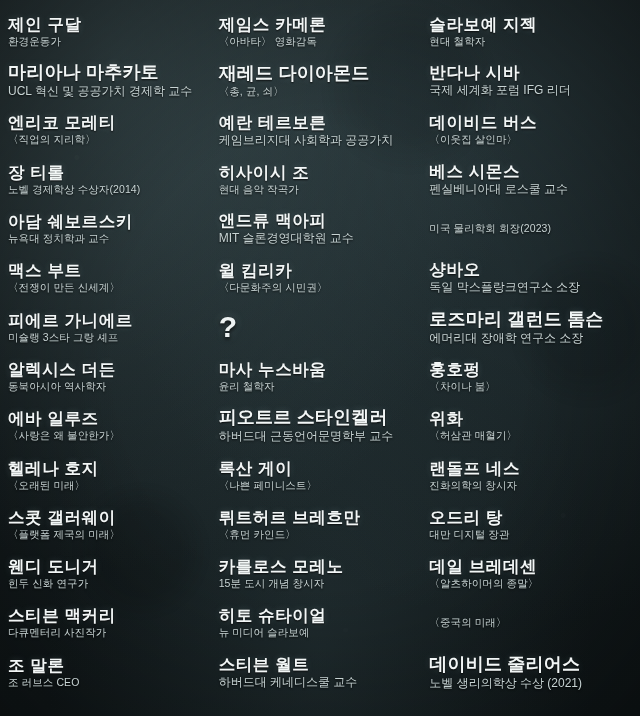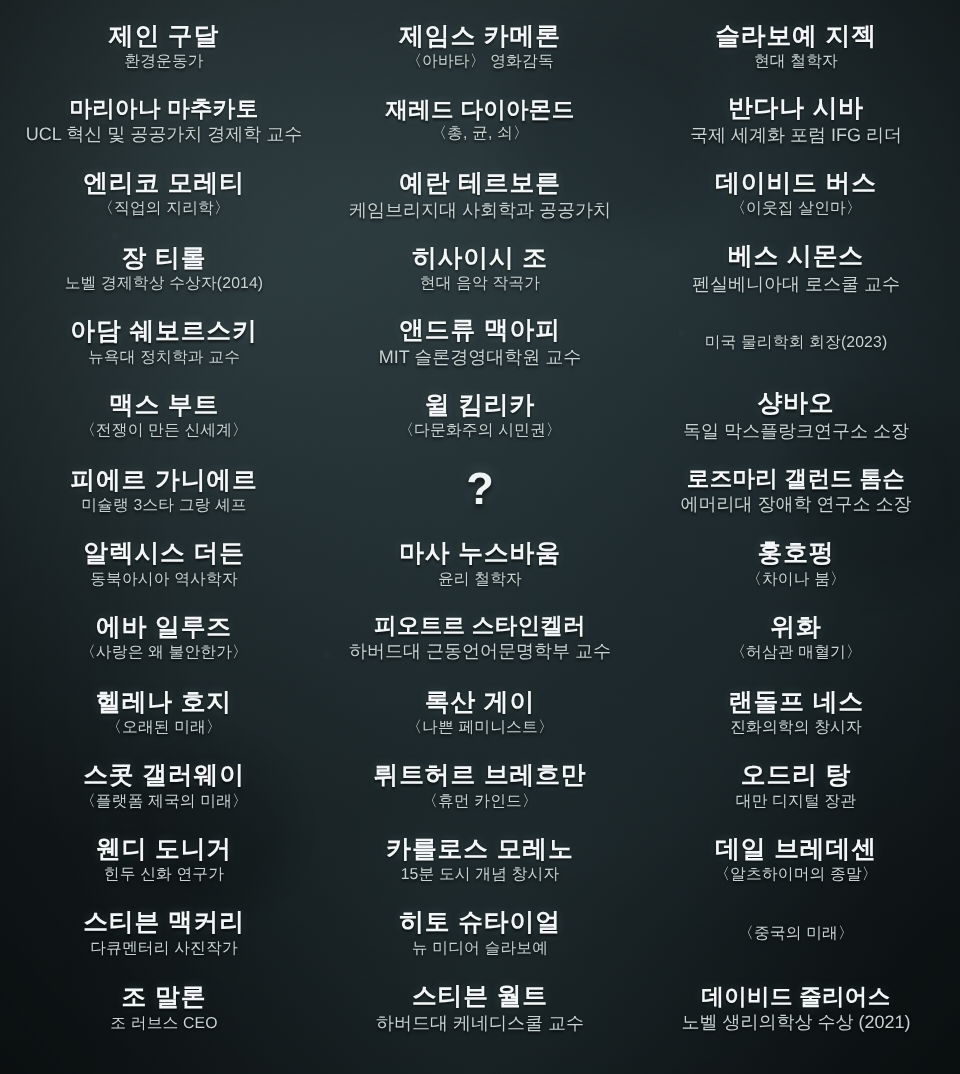--- a/index.html
+++ b/index.html
@@ -52,39 +52,38 @@
     grid-template-columns: 1fr 1fr 1fr;
     padding: 6px 4px 4px 4px;
     height: 716px;
     align-content: start;
   }
   .col {
     display: flex;
     flex-direction: column;
   }
   .entry {
-    text-align: center;
     padding: 2px 4px 1px 4px;
     height: 49.3px;
     display: flex;
     flex-direction: column;
     justify-content: center;
     gap: 1px;
   }
   .name {
     color: #f2f6f6;
     font-size: 16.5px;
     font-weight: 700;
     letter-spacing: 0.6px;
     line-height: 1.15;
     text-shadow: 0 1px 2px rgba(0,0,0,0.85), 0 0 7px rgba(190,220,225,0.18);
     white-space: nowrap;
   }
   .name.small {
-    font-size: 15px;
+    font-size: 18px;
     letter-spacing: 0.2px;
   }
   .desc {
     color: #c8d4d4;
     font-size: 10.5px;
     font-weight: 400;
     line-height: 1.2;
     letter-spacing: 0.1px;
     text-shadow: 0 1px 2px rgba(0,0,0,0.8);
     white-space: nowrap;

